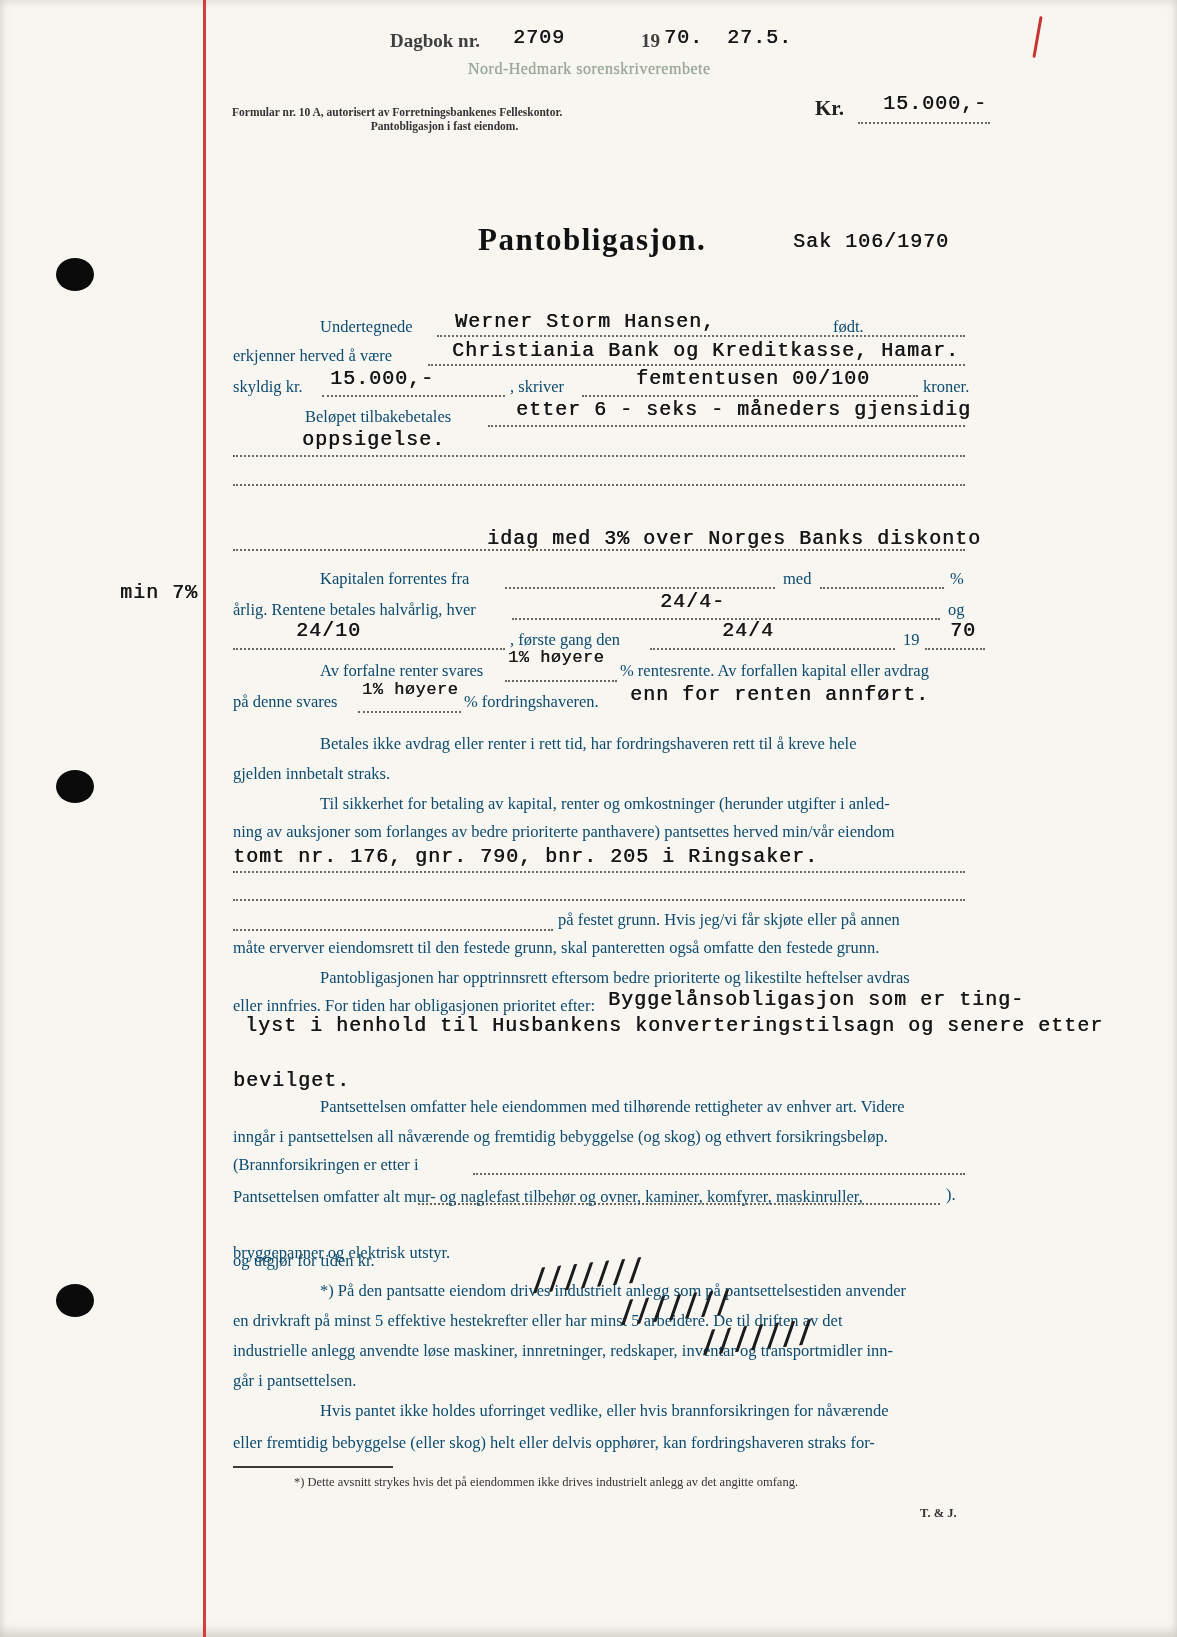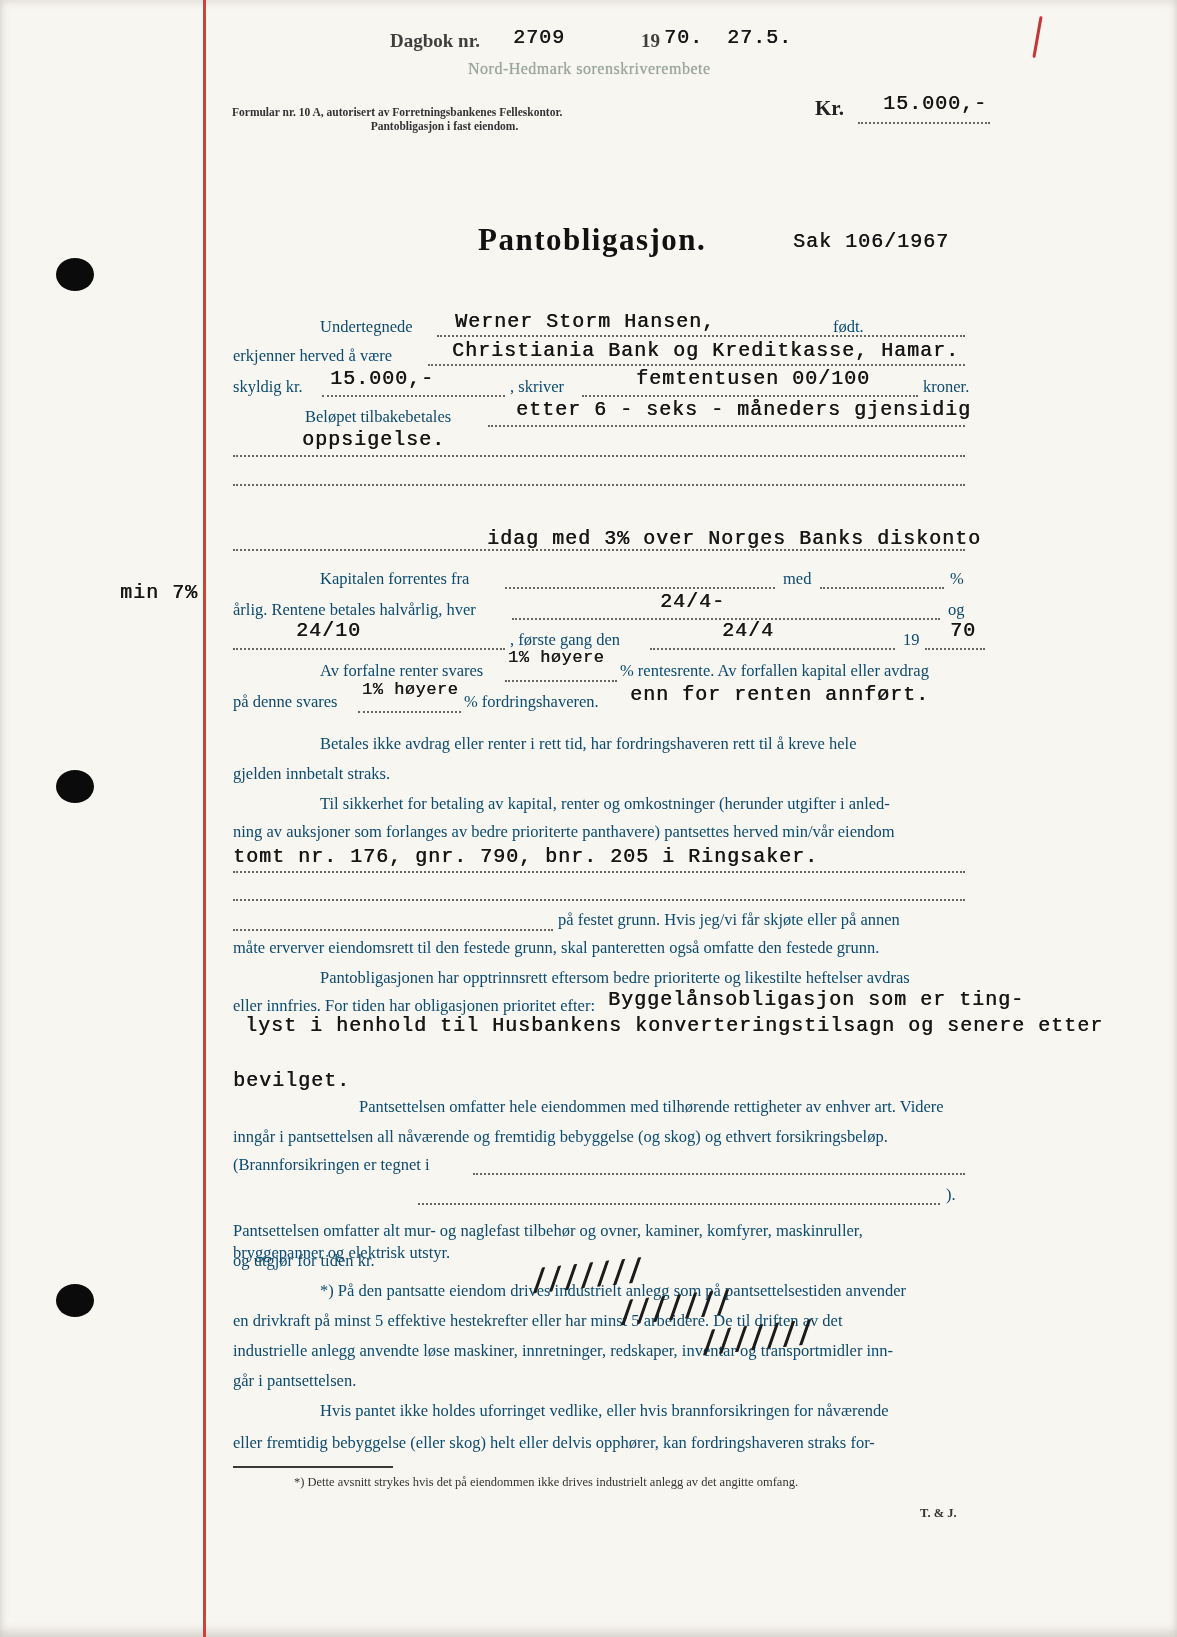--- a/index.html
+++ b/index.html
@@ -51,21 +51,21 @@
   <div class="abs stamp" style="left:468px;top:60px;">Nord-Hedmark sorenskriverembete</div>
 
   <div class="abs p-sm" style="left:232px;top:106px;">Formular nr. 10 A, autorisert av Forretningsbankenes Felleskontor.</div>
   <div class="abs p-sm" style="left:232px;top:120px;width:425px;text-align:center;">Pantobligasjon i fast eiendom.</div>
 
   <div class="abs kr" style="left:815px;top:96px;">Kr.</div>
   <div class="abs t" style="left:883px;top:92px;">15.000,-</div>
   <div class="dots" style="left:858px;top:94px;width:132px;height:28px;"></div>
 
   <div class="abs title" style="left:478px;top:222px;text-align:center;">Pantobligasjon.</div>
-  <div class="abs t" style="left:793px;top:230px;">Sak 106/1967</div>
+  <div class="abs t" style="left:793px;top:230px;">Sak 106/1970</div>
 
   <div class="abs p" style="left:320px;top:318px;">Undertegnede</div>
   <div class="dots" style="left:437px;top:302px;width:528px;height:33px;"></div>
   <div class="abs t" style="left:455px;top:310px;">Werner Storm Hansen,</div>
   <div class="abs p" style="left:833px;top:318px;">født.</div>
 
   <div class="abs p" style="left:233px;top:347px;">erkjenner herved å være</div>
   <div class="dots" style="left:428px;top:331px;width:537px;height:33px;"></div>
   <div class="abs t" style="left:452px;top:339px;">Christiania Bank og Kreditkasse, Hamar.</div>
 
@@ -132,30 +132,30 @@
   <div class="dots" style="left:233px;top:896px;width:320px;height:33px;"></div>
   <div class="abs p" style="left:558px;top:911px;">på festet grunn.  Hvis jeg/vi får skjøte eller på annen</div>
   <div class="abs p" style="left:233px;top:939px;">måte erverver eiendomsrett til den festede grunn, skal panteretten også omfatte den festede grunn.</div>
 
   <div class="abs p" style="left:320px;top:969px;">Pantobligasjonen har opptrinnsrett eftersom bedre prioriterte og likestilte heftelser avdras</div>
   <div class="abs p" style="left:233px;top:997px;">eller innfries. For tiden har obligasjonen prioritet efter:</div>
   <div class="abs t" style="left:608px;top:988px;">Byggelånsobligasjon som er ting-</div>
   <div class="abs t" style="left:245px;top:1014px;">lyst i henhold til Husbankens konverteringstilsagn og senere etter</div>
   <div class="abs t" style="left:233px;top:1069px;">bevilget.</div>
 
-  <div class="abs p" style="left:320px;top:1098px;margin-left:39px;">Pantsettelsen omfatter hele eiendommen med tilhørende rettigheter av enhver art. Videre</div>
+  <div class="abs p" style="left:320px;top:1098px;">Pantsettelsen omfatter hele eiendommen med tilhørende rettigheter av enhver art. Videre</div>
   <div class="abs p" style="left:233px;top:1128px;">inngår i pantsettelsen all nåværende og fremtidig bebyggelse (og skog) og ethvert forsikringsbeløp.</div>
 
-  <div class="abs p" style="left:233px;top:1156px;">(Brannforsikringen er tegnet i</div>
+  <div class="abs p" style="left:233px;top:1156px;">(Brannforsikringen er etter i</div>
   <div class="dots" style="left:473px;top:1140px;width:492px;height:33px;"></div>
   <div class="abs p" style="left:233px;top:1252px;">og utgjør for tiden kr.</div>
   <div class="dots" style="left:418px;top:1170px;width:522px;height:33px;"></div>
   <div class="abs p" style="left:946px;top:1186px;">).</div>
 
-  <div class="abs p" style="left:233px;top:1222px;">Pantsettelsen omfatter alt mur- og naglefast tilbehør og ovner, kaminer, komfyrer, maskinruller,</div>
+  <div class="abs p" style="left:233px;top:1188px;">Pantsettelsen omfatter alt mur- og naglefast tilbehør og ovner, kaminer, komfyrer, maskinruller,</div>
   <div class="abs p" style="left:233px;top:1244px;">bryggepanner og elektrisk utstyr.</div>
 
   <div class="abs p" style="left:320px;top:1282px;">*) På den pantsatte eiendom drives industrielt anlegg som på pantsettelsestiden anvender</div>
   <div class="abs p" style="left:233px;top:1312px;">en drivkraft på minst 5 effektive hestekrefter eller har minst 5 arbeidere.  De til driften av det</div>
   <div class="abs p" style="left:233px;top:1342px;">industrielle anlegg anvendte løse maskiner, innretninger, redskaper, inventar og transportmidler inn-</div>
   <div class="abs p" style="left:233px;top:1372px;">går i pantsettelsen.</div>
   <div class="abs slashes" style="left:530px;top:1258px;">///////</div>
   <div class="abs slashes" style="left:618px;top:1290px;">///////</div>
   <div class="abs slashes" style="left:700px;top:1320px;">///////</div>
 

